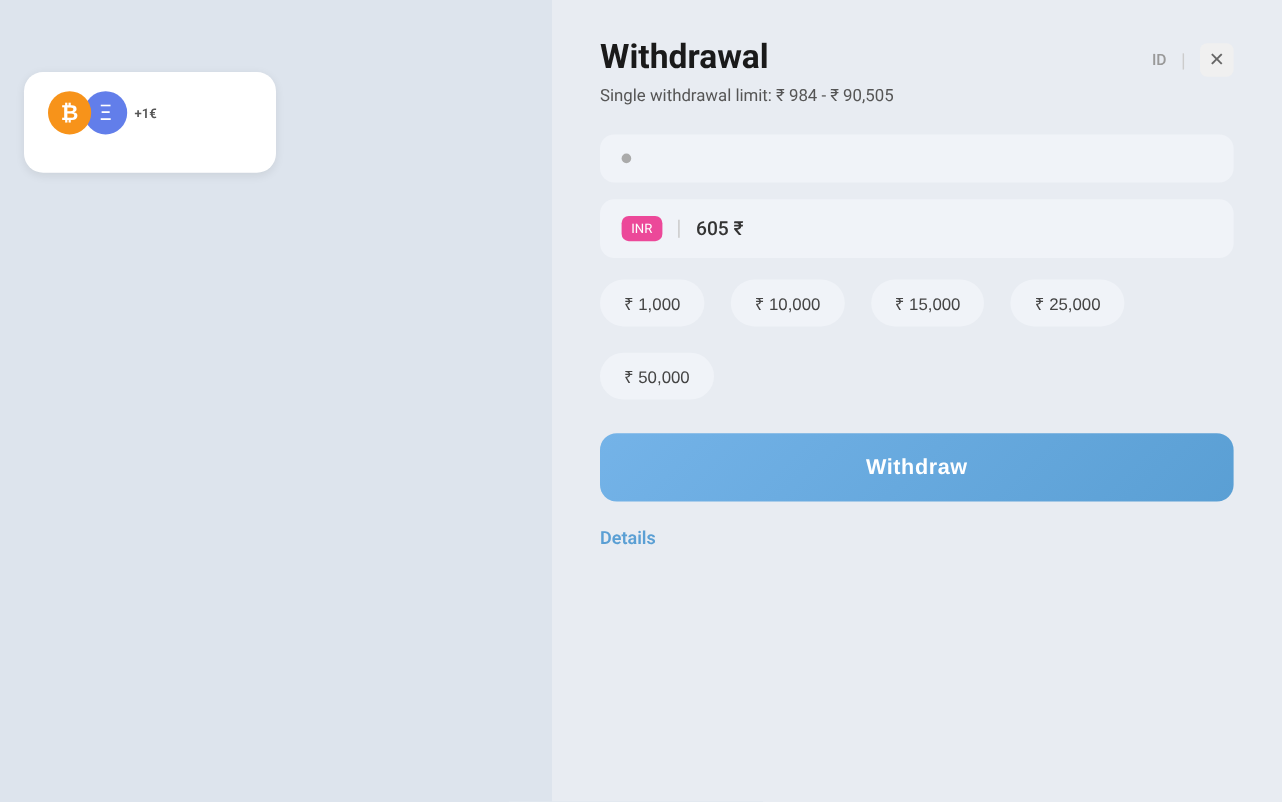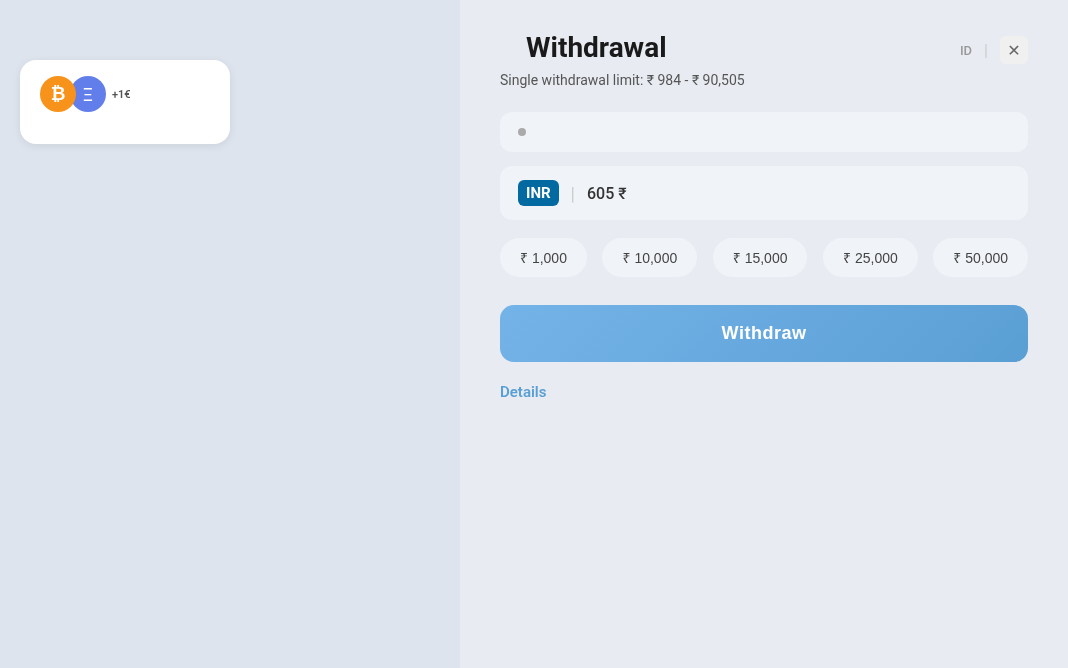--- a/index.html
+++ b/index.html
@@ -94,21 +94,20 @@
       background-color: #e8ecf2;
       padding: 30px 40px;
       position: relative;
     }
 
     .form-header {
       display: flex;
       align-items: center;
       justify-content: space-between;
       margin-bottom: 8px;
-      margin-left: 26px;
     }
 
     .form-title {
       font-size: 28px;
       font-weight: 700;
       color: #1a1a1a;
     }
 
     .form-header-right {
       display: flex;
@@ -183,46 +182,45 @@
       background-color: #f0f3f8;
       border-radius: 12px;
       padding: 14px 18px;
       margin-bottom: 18px;
       display: flex;
       align-items: center;
       gap: 12px;
     }
 
     .currency-badge {
-      background-color: #0369a1;
+      background-color: #ec4899;
       color: white;
-      font-size: 15px;
-      font-weight: 700;
+      font-size: 11px;
+      font-weight: 400;
       padding: 4px 8px;
       border-radius: 6px;
       white-space: nowrap;
     }
 
     .amount-divider {
       color: #ccc;
       font-size: 18px;
     }
 
     .amount-value {
       font-size: 16px;
       color: #333;
       font-weight: 500;
     }
 
     .quick-amounts {
       display: flex;
       flex-wrap: wrap;
-      gap: 10px;
+      gap: 22px;
       margin-bottom: 28px;
-      justify-content: space-between;
     }
 
     .quick-amount-btn {
       background-color: #f0f3f8;
       border: none;
       border-radius: 20px;
       padding: 10px 20px;
       font-size: 14px;
       color: #444;
       cursor: pointer;

